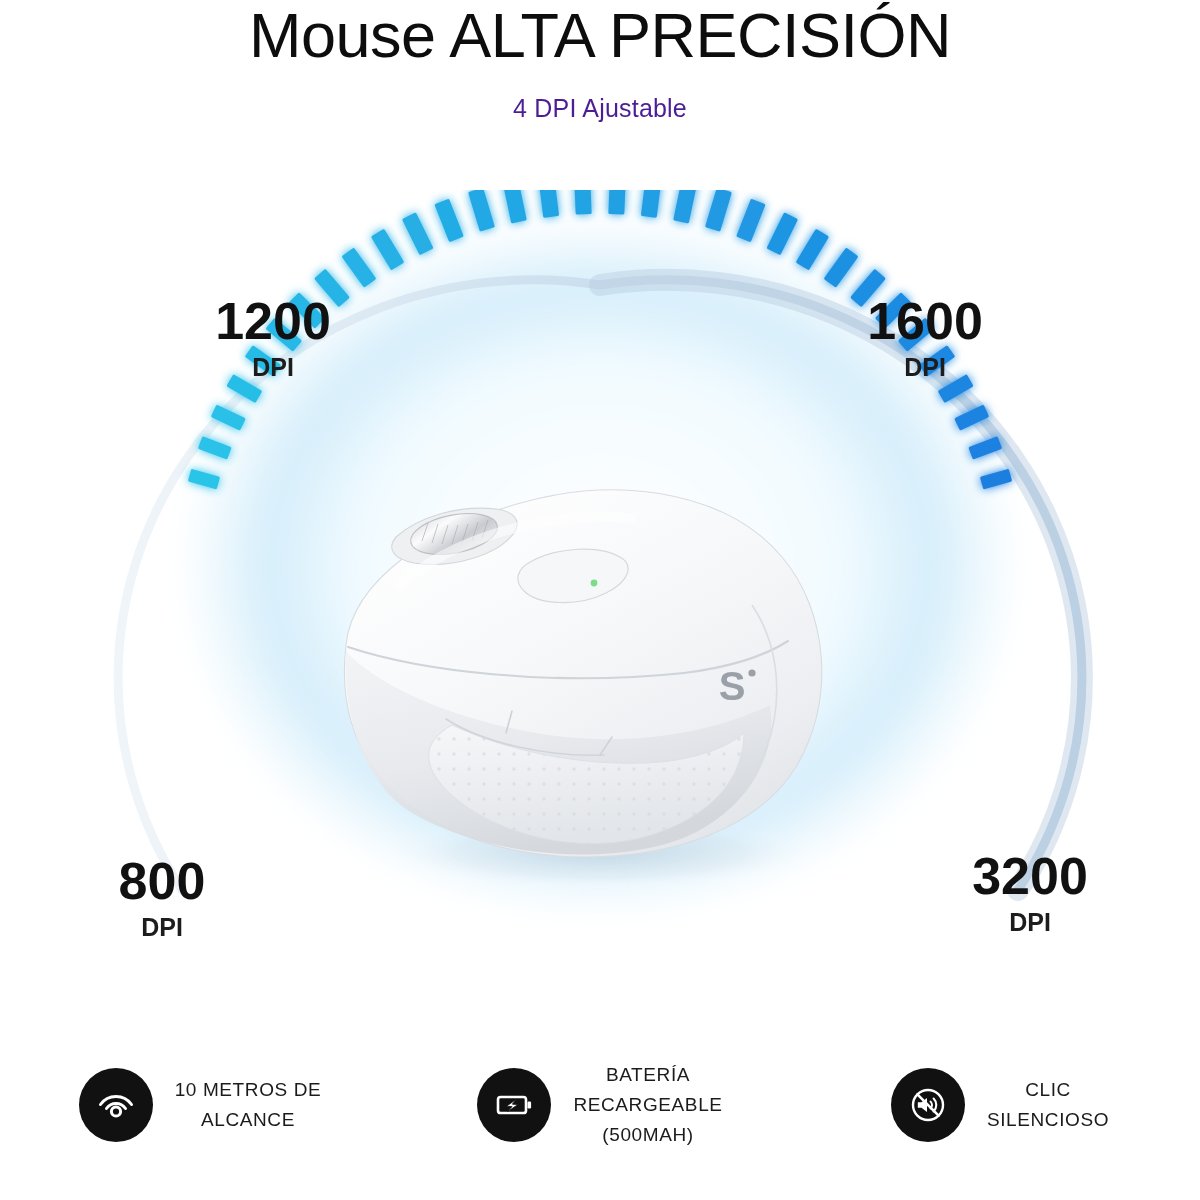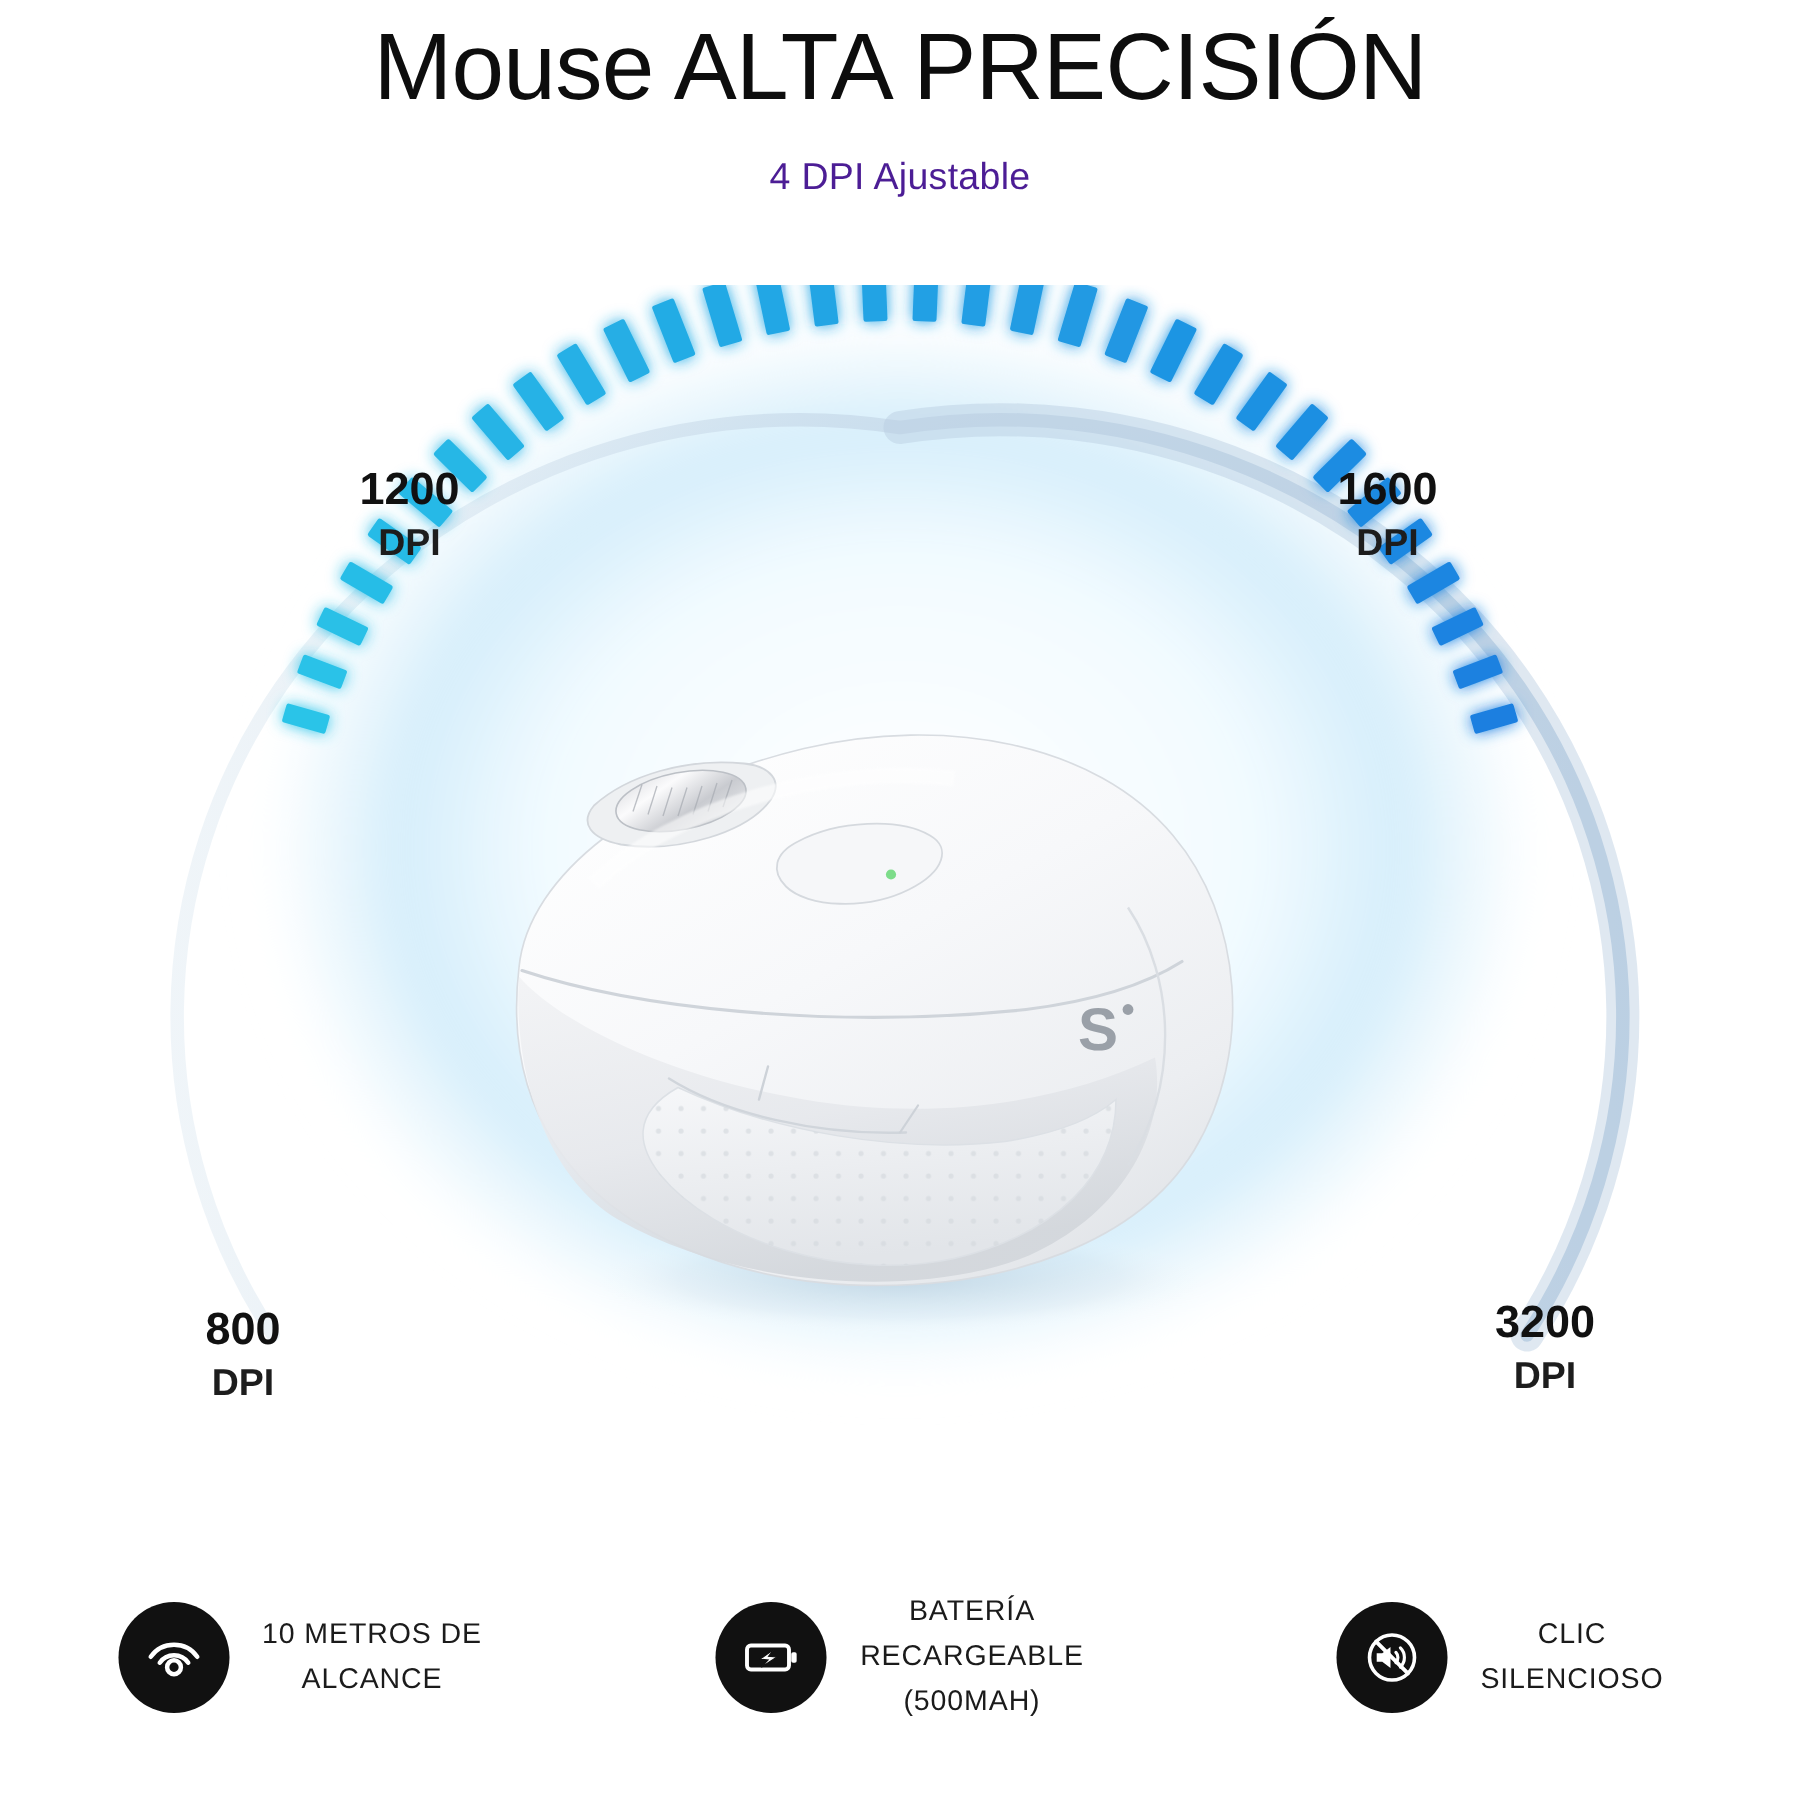--- a/index.html
+++ b/index.html
@@ -18,21 +18,21 @@
     height: 1200px;
     background: #ffffff;
   }
 
   
   .header {
     position: absolute;
     top: 0; left: 0;
     width: 1200px;
     text-align: center;
-    padding-top: 14px;
+    padding-top: 4px;
   }
   .title {
     font-size: 63px;
     line-height: 1.0;
     color: #0d0d0d;
     letter-spacing: -0.5px;
     white-space: nowrap;
   }
   .title .t-light { font-weight: 400; }
   .title .t-bold  { font-weight: 400; }
@@ -60,25 +60,24 @@
   }
 
   
   .dpi-label {
     position: absolute;
     text-align: center;
     line-height: 1.0;
     color: #111;
   }
   .dpi-label .num {
-    font-size: 30px;
+    font-size: 52px;
     font-weight: 700;
     letter-spacing: 0px;
     display: block;
-    margin-top: 17px;
   }
   .dpi-label .unit {
     font-size: 25px;
     font-weight: 700;
     display: block;
     margin-top: 8px;
     color: #1d1d1d;
   }
 
   .dpi-1200 { left: 178px; top: 105px;  width: 190px; }

